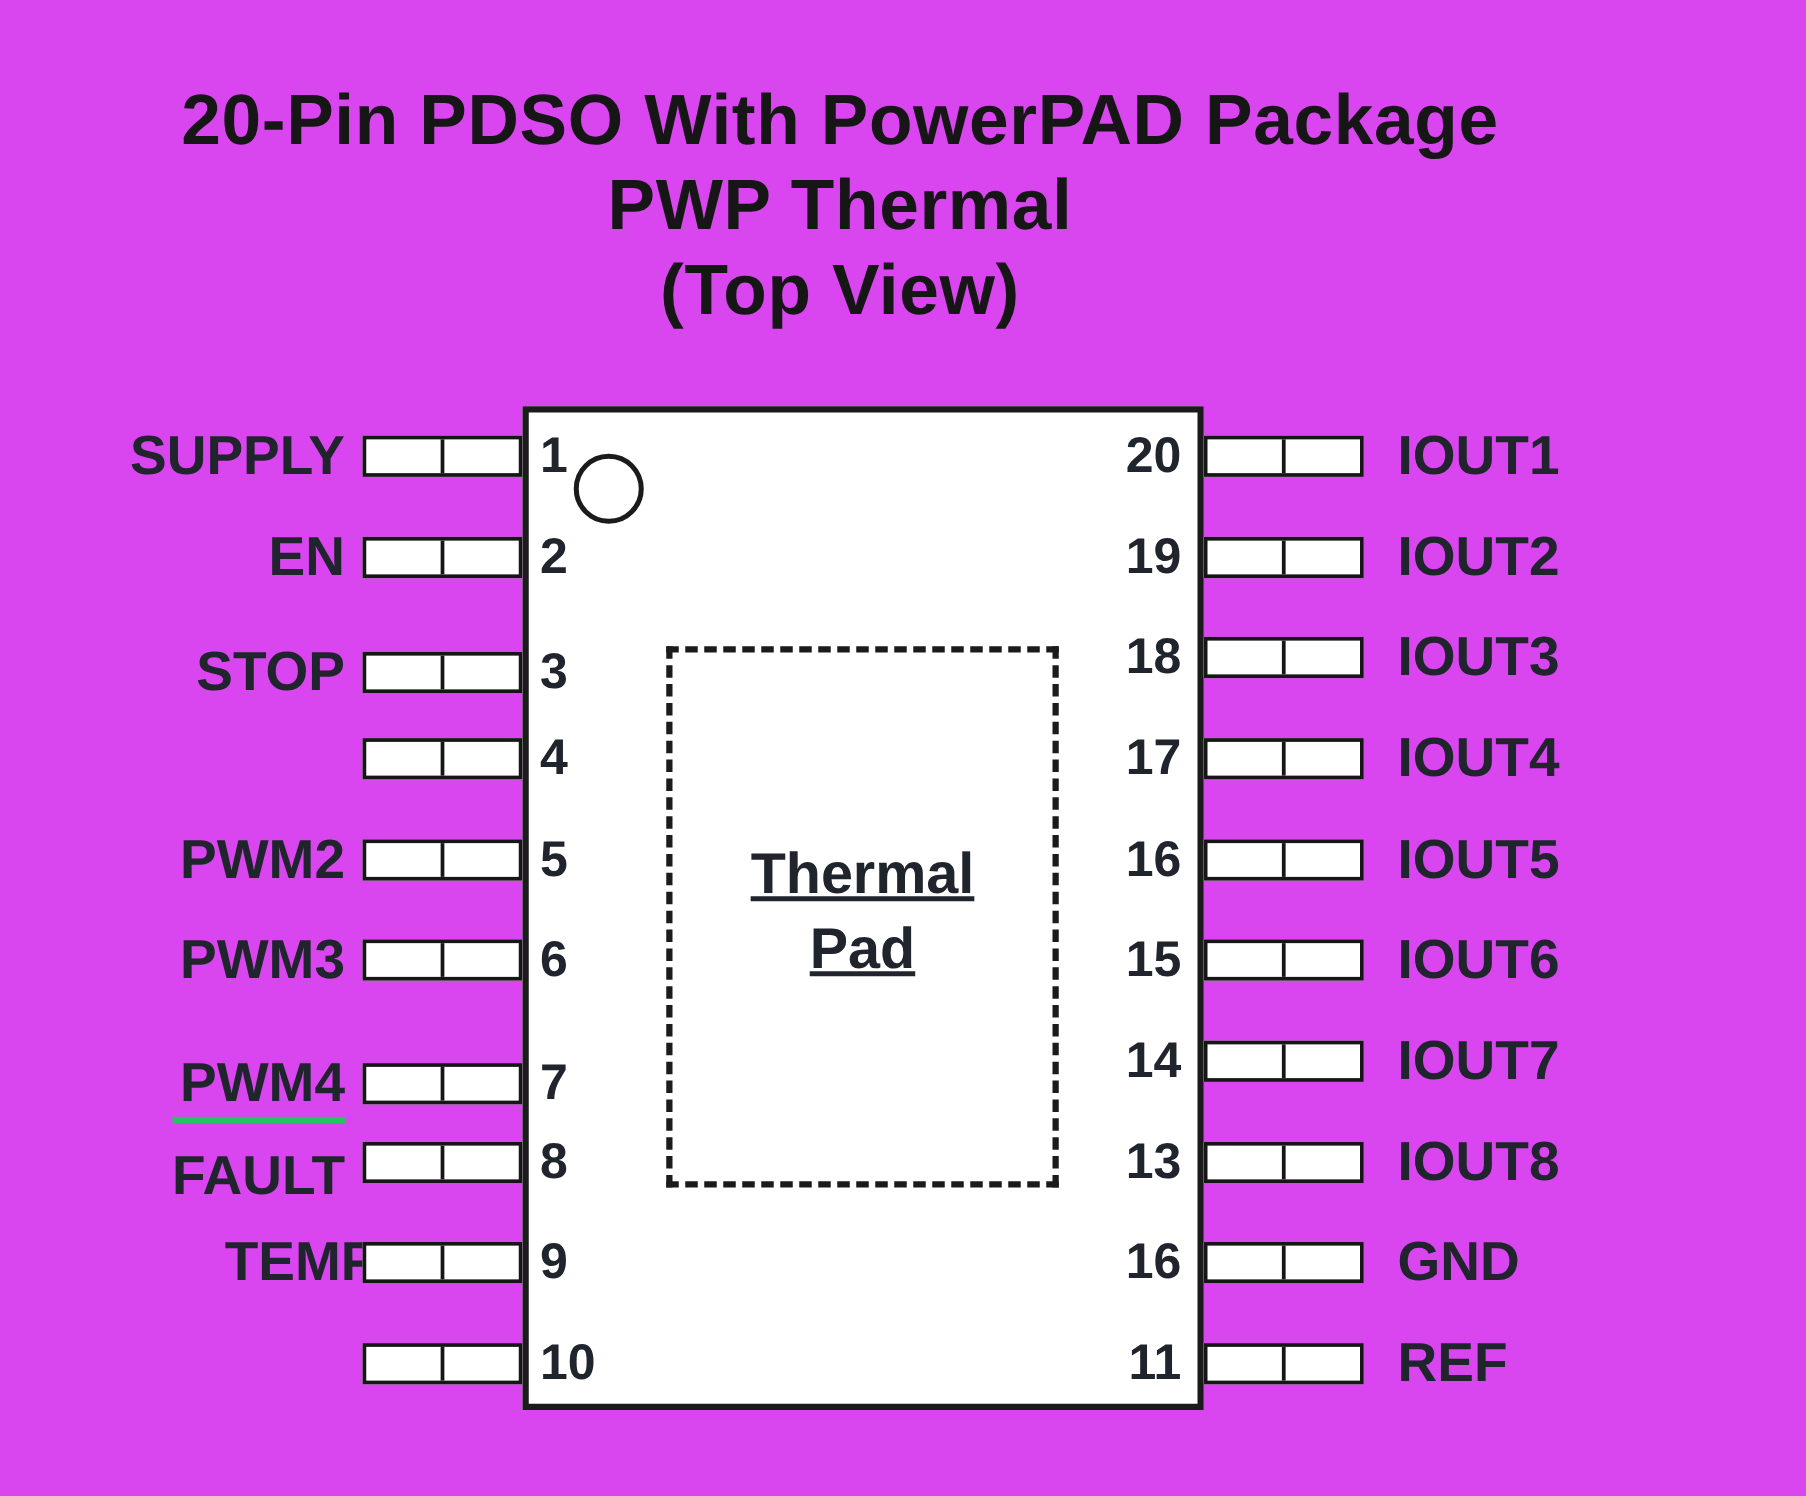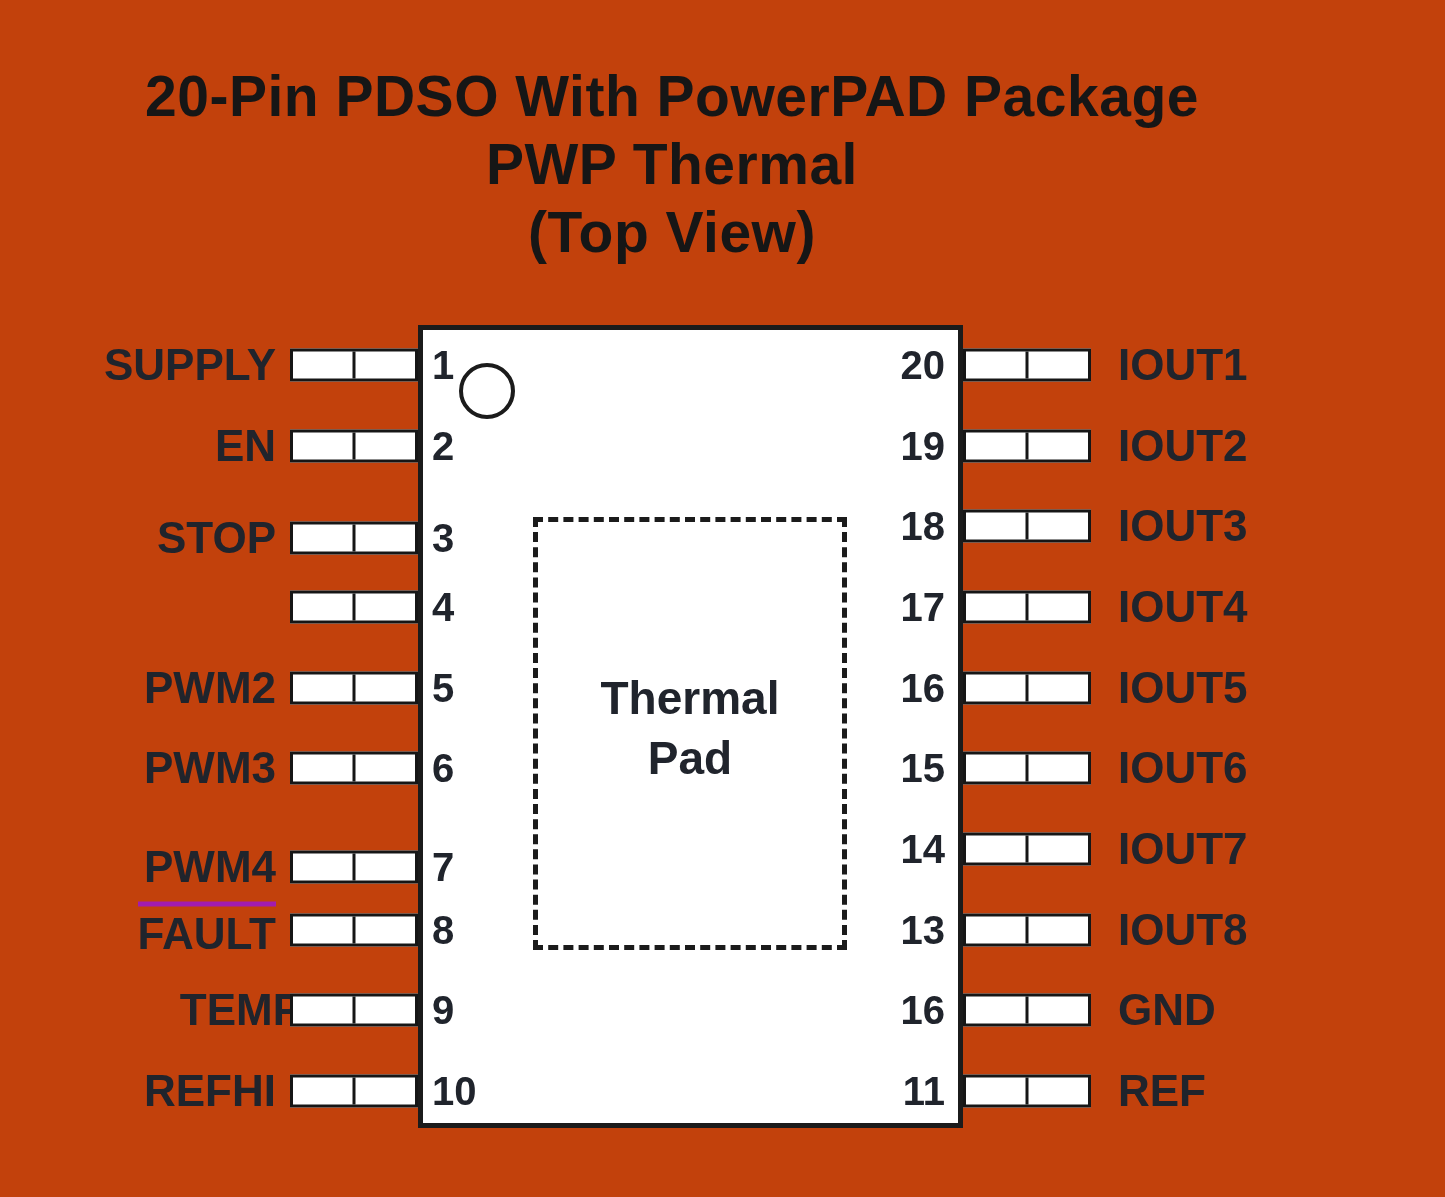--- a/index.html
+++ b/index.html
@@ -1,21 +1,21 @@
 <!DOCTYPE html>
 <html><head>
 <meta charset="utf-8">
 <style>
   html,body{margin:0;padding:0;}
   body{
     width:1445px;height:1197px;background:#ffffff;
     font-family:"Liberation Sans", sans-serif;font-weight:bold;color:#1b1b1b;
     overflow:hidden;
   }
-  .stage{position:relative;width:1445px;height:1197px;background:#c2410c;}
+  .stage{position:relative;width:1445px;height:1197px;background:#d946ef;}
 
   
   .title{
     position:absolute;left:60px;top:62px;width:1224px;
     text-align:center;font-size:57px;line-height:68px;color:#161616;
     letter-spacing:0.5px;
   }
   .title div{white-space:nowrap;}
 
   
@@ -33,31 +33,32 @@
 
   
   .thermal{
     position:absolute;left:533px;top:517px;width:314px;height:433px;
     border:5px dashed #1b1b1b;box-sizing:border-box;
     display:flex;align-items:center;justify-content:center;
   }
   .thermal-label{
     text-align:center;font-size:46px;line-height:60px;color:#20242c;
     transform:translateY(-6px);
+    text-decoration:underline;
   }
 
   
   .pin-row{position:absolute;left:0;width:1445px;height:52px;}
   .pin-label{
     position:absolute;top:50%;transform:translateY(-50%);
     font-size:44px;white-space:nowrap;color:#20242c;
   }
   .pin-row.left  .pin-label{right:1169px;}
   .pin-row.right .pin-label{left:1118px;}
-  .pin-label.overline{border-top:5px solid #a21caf;padding-top:2px;}
+  .pin-label.overline{border-top:5px solid #22c55e;padding-top:18px;}
 
   .pin-stub{
     position:absolute;top:50%;transform:translateY(-50%);
     width:128px;height:33px;border:3px solid #161616;
     box-sizing:border-box;background:#ffffff;
   }
   .pin-row.left  .pin-stub{left:290px;}
   .pin-row.right .pin-stub{left:963px;}
   .stub-divider{
     position:absolute;left:50%;top:0;bottom:0;width:3px;
@@ -150,21 +151,20 @@
         <span class="pin-number">8</span>
       </div>
       <div class="pin-row left" style="top: 984px; padding-left: 26px;">
         <span class="pin-label">TEMP</span>
         <div class="pin-stub">
           <div class="stub-divider"></div>
         </div>
         <span class="pin-number">9</span>
       </div>
       <div class="pin-row left" style="top: 1065px;">
-        <span class="pin-label">REFHI</span>
         <div class="pin-stub">
           <div class="stub-divider"></div>
         </div>
         <span class="pin-number">10</span>
       </div>
       <div class="pin-row right" style="top: 339px;">
         <span class="pin-label">IOUT1</span>
         <div class="pin-stub">
           <div class="stub-divider"></div>
         </div>

